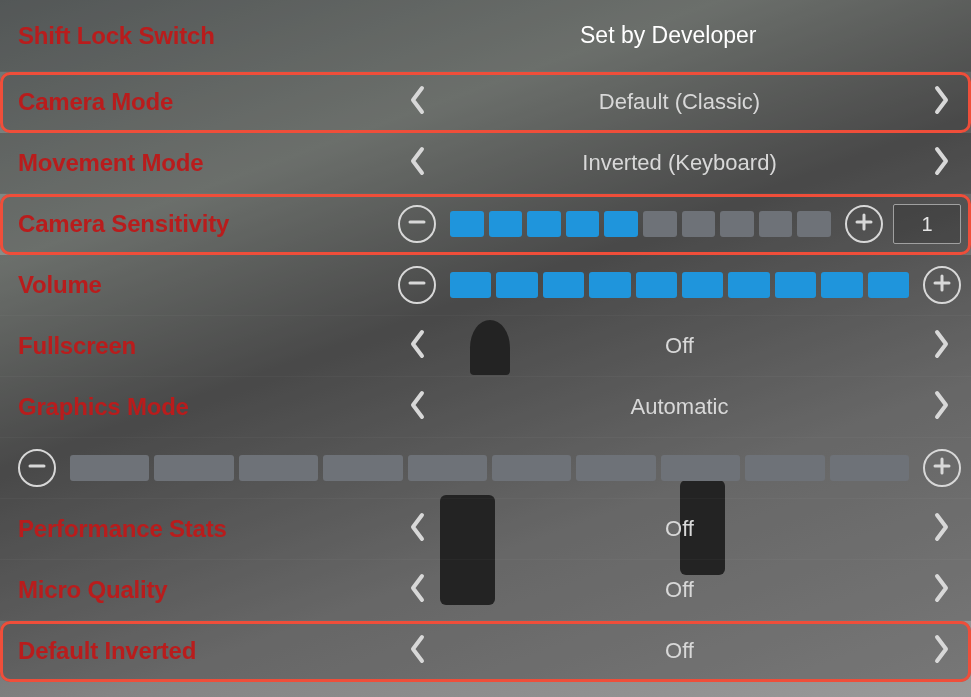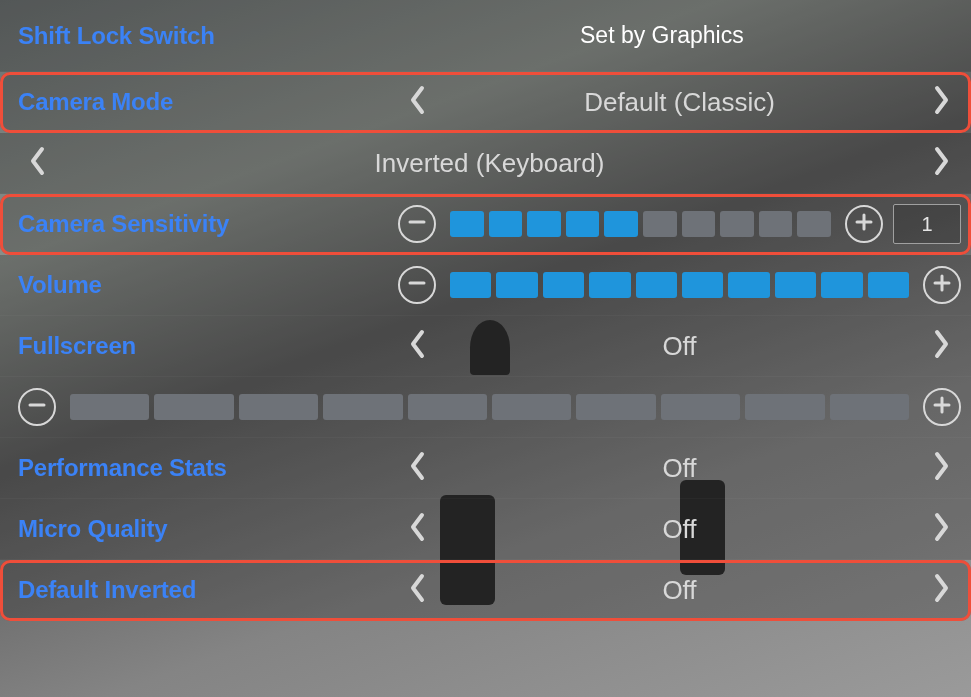--- a/index.html
+++ b/index.html
@@ -31,34 +31,34 @@
   .row.first { flex: 0 0 72px; height: 72px; }
   .row.hl {
     outline: 3px solid #ef4e3a;
     outline-offset: -3px;
     border-radius: 10px;
   }
   .label {
     flex: 0 0 380px;
     font-weight: 700;
     font-size: 24px;
-    color: #3b82f6;
+    color: #b91c1c;
     letter-spacing: -0.2px;
   }
   .control {
     flex: 1;
     display: flex;
     align-items: center;
     justify-content: center;
     position: relative;
     height: 100%;
   }
   .value-text {
     color: #d8d8d8;
-    font-size: 26px;
+    font-size: 22px;
     font-weight: 400;
     text-align: center;
     flex: 1;
   }
   .value-static {
     color: #ffffff;
     font-size: 23px;
     font-weight: 400;
     text-align: left;
     padding-left: 182px;
@@ -121,21 +121,21 @@
 
 <div class="bg-prop" style="left:440px; top:495px; width:55px; height:110px; border-radius:6px;"></div>
 <div class="bg-prop" style="left:680px; top:480px; width:45px; height:95px; border-radius:6px;"></div>
 <div class="bg-prop" style="left:470px; top:320px; width:40px; height:55px; border-radius:50% 50% 4px 4px;"></div>
 
 <div class="list">
 
   <div class="row first">
     <div class="label">Shift Lock Switch</div>
     <div class="control">
-      <div class="value-static">Set by Graphics</div>
+      <div class="value-static">Set by Developer</div>
     </div>
   </div>
 
   <div class="row hl">
     <div class="label">Camera Mode</div>
     <div class="control">
       <div class="chev left">
           <span><svg viewBox="0 0 18 30">
               <path d="M13 3 L4 15 L13 27"></path>
             </svg></span>
@@ -143,20 +143,21 @@
       <div class="value-text">Default (Classic)</div>
       <div class="chev right">
           <span><svg viewBox="0 0 18 30">
               <path d="M5 3 L14 15 L5 27"></path>
             </svg></span>
         </div>
     </div>
   </div>
 
   <div class="row">
+    <div class="label">Movement Mode</div>
     <div class="control">
       <div class="chev left">
           <span><svg viewBox="0 0 18 30">
               <path d="M13 3 L4 15 L13 27"></path>
             </svg></span>
         </div>
       <div class="value-text">Inverted (Keyboard)</div>
       <div class="chev right">
           <span><svg viewBox="0 0 18 30">
               <path d="M5 3 L14 15 L5 27"></path>
@@ -234,20 +235,36 @@
         </div>
       <div class="value-text">Off</div>
       <div class="chev right">
           <span><svg viewBox="0 0 18 30">
               <path d="M5 3 L14 15 L5 27"></path>
             </svg></span>
         </div>
     </div>
   </div>
 
+  <div class="row">
+    <div class="label">Graphics Mode</div>
+    <div class="control">
+      <div class="chev left">
+          <span><svg viewBox="0 0 18 30">
+              <path d="M13 3 L4 15 L13 27"></path>
+            </svg></span>
+        </div>
+      <div class="value-text">Automatic</div>
+      <div class="chev right">
+          <span><svg viewBox="0 0 18 30">
+              <path d="M5 3 L14 15 L5 27"></path>
+            </svg></span>
+        </div>
+    </div>
+  </div>
 
   <div class="row">
     <div class="control">
       <div class="circ-btn">
           <span><svg viewBox="0 0 20 20">
               <line x1="3" y1="10" x2="17" y2="10"></line>
             </svg></span>
         </div>
       <div class="segbar">
           <div class="seg off"></div>

